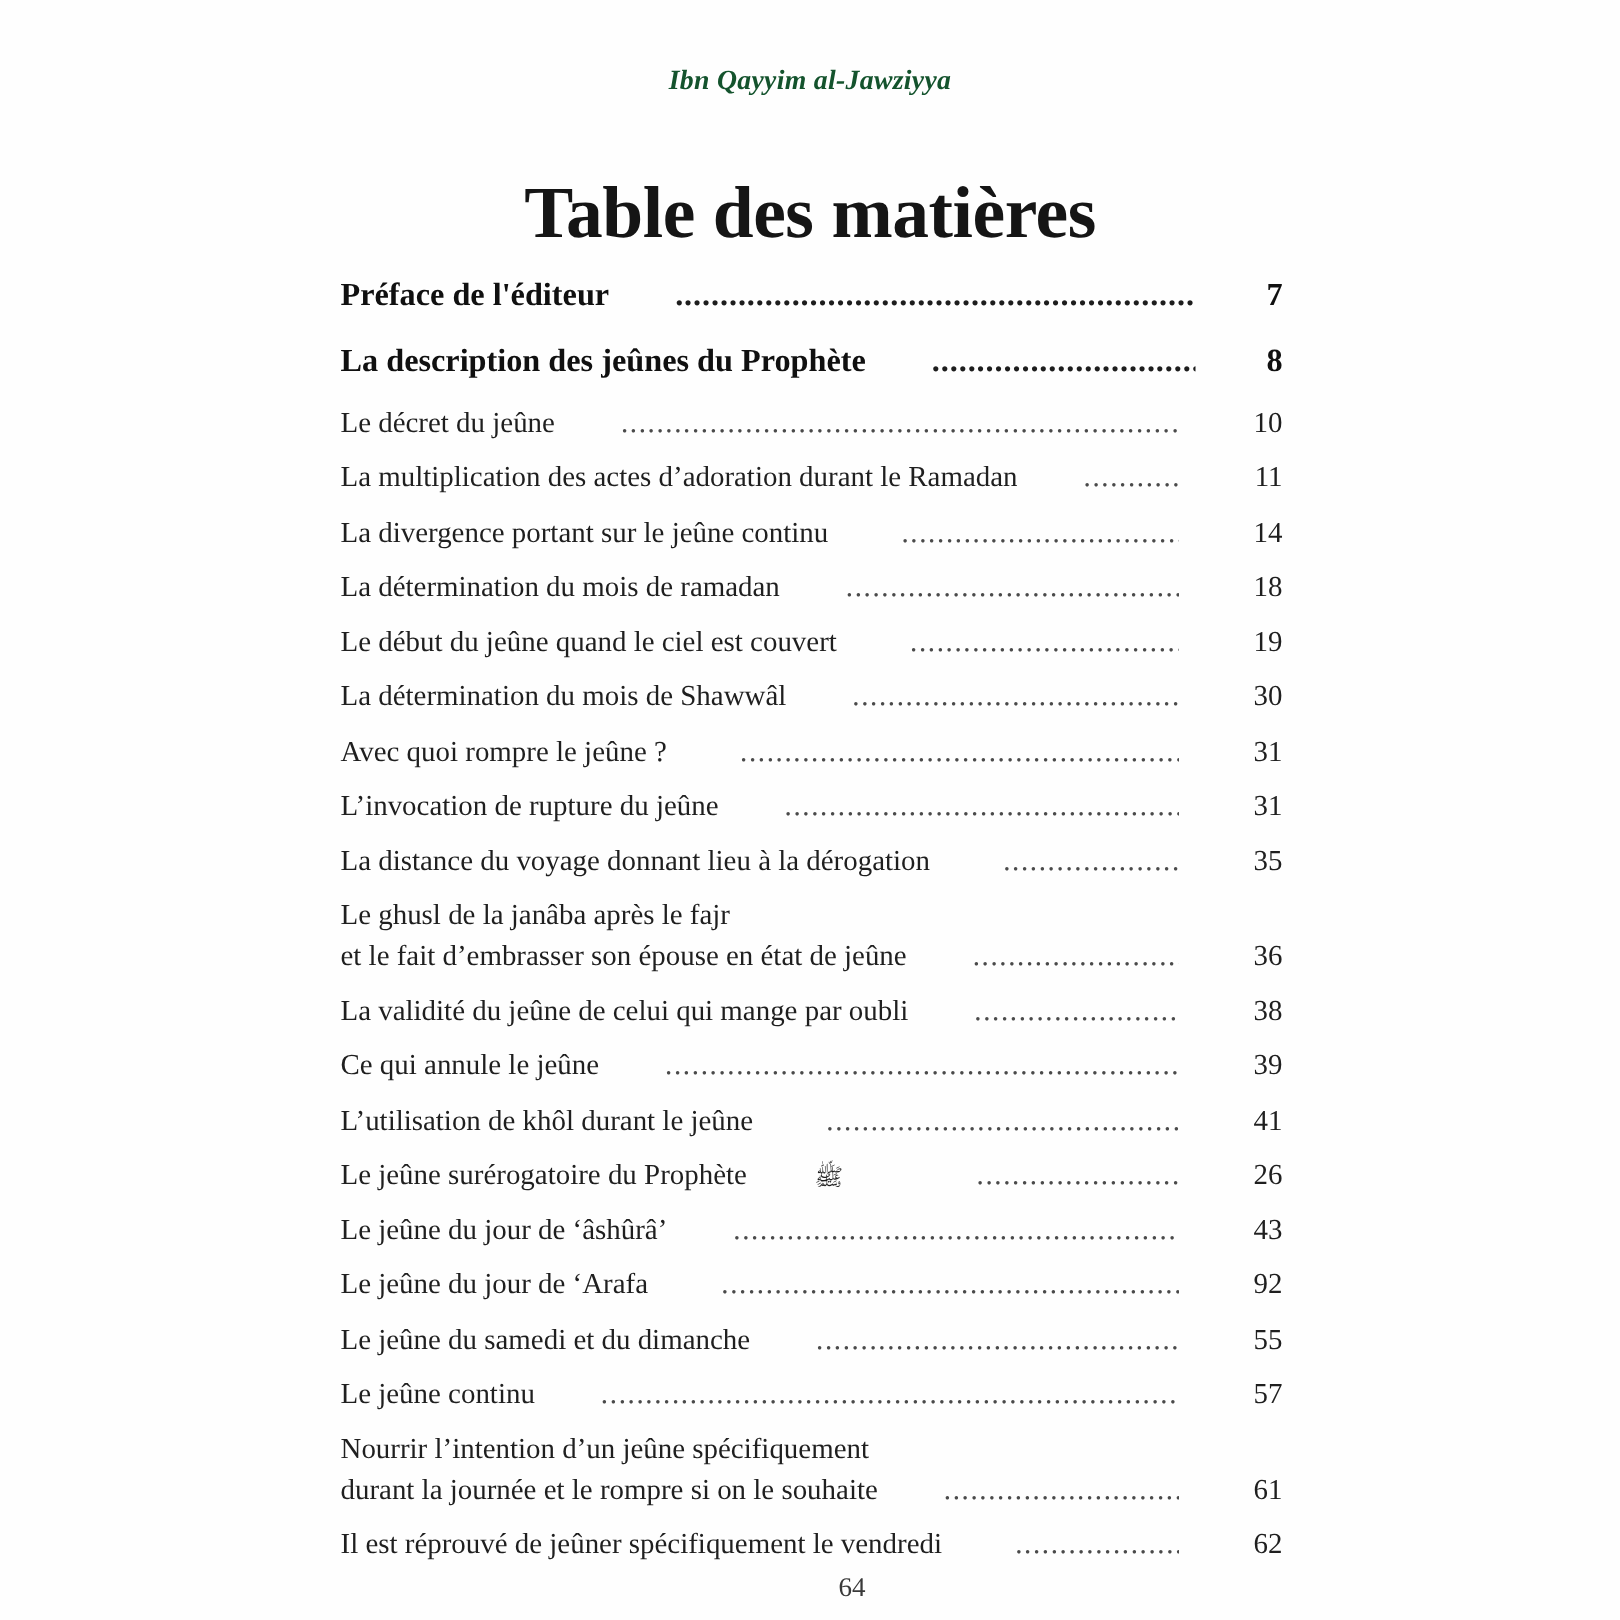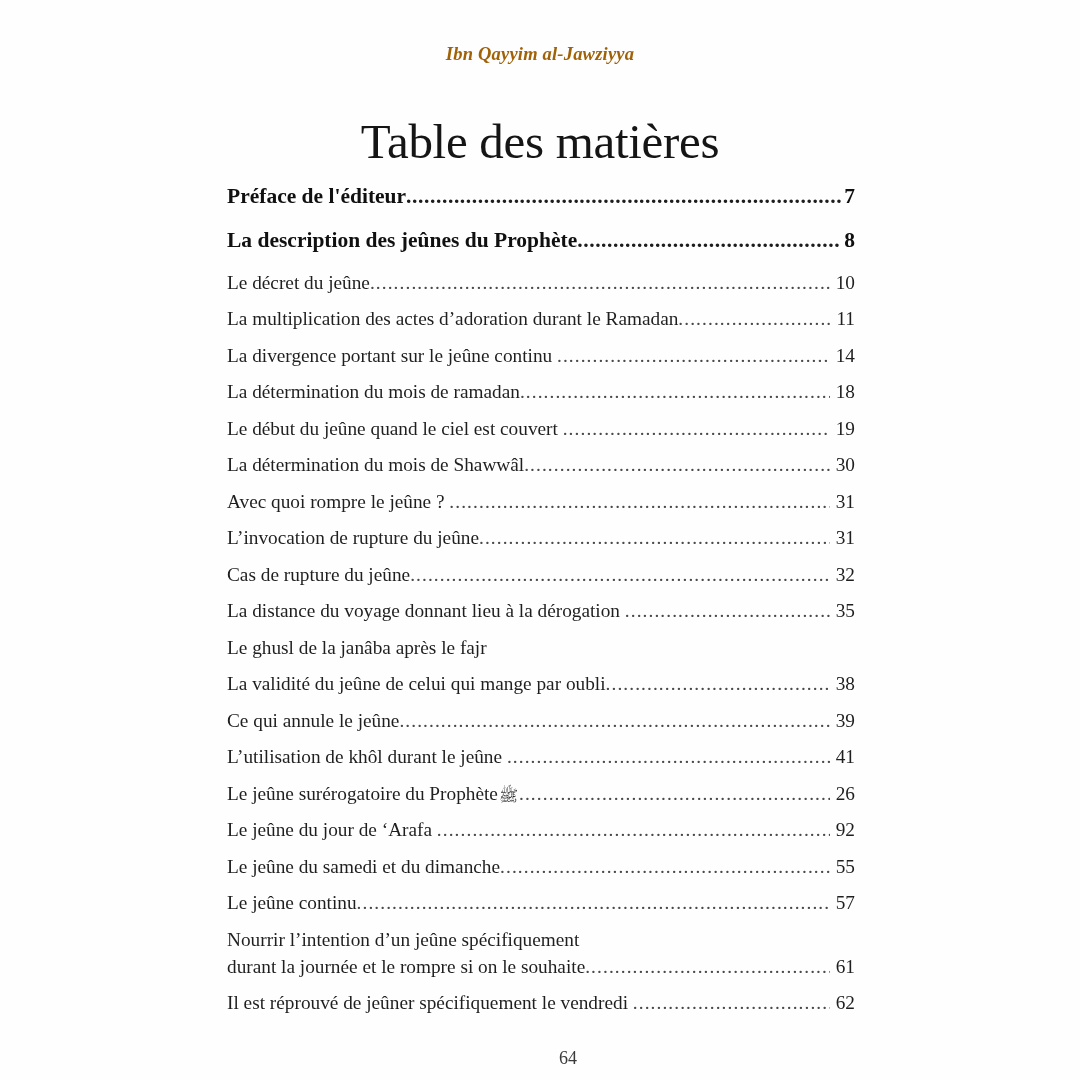--- a/index.html
+++ b/index.html
@@ -27,32 +27,32 @@
   .running-head {
     position: absolute;
     top: 44px;
     left: 0;
     width: 1080px;
     text-align: center;
     font-style: italic;
     font-weight: bold;
     font-size: 18.5px;
     letter-spacing: 0.2px;
-    color: #a16207;
+    color: #14532d;
   }
 
   
   .page-title {
     position: absolute;
     top: 80px;
     left: 0;
     width: 1080px;
     text-align: center;
     font-size: 49px;
-    font-weight: normal;
+    font-weight: bold;
     letter-spacing: -0.3px;
     color: #151515;
     line-height: 1.2;
   }
 
   
   .toc {
     position: absolute;
     top: 183px;
     left: 227px;
@@ -63,20 +63,21 @@
     display: block;
     text-decoration: none;
     color: inherit;
   }
 
   
   .row {
     display: flex;
     align-items: baseline;
     width: 100%;
+    gap: 44px;
   }
 
   .row .label {
     white-space: pre;
     flex: 0 0 auto;
   }
 
   .row .leader {
     flex: 1 1 auto;
     overflow: hidden;
@@ -219,34 +220,32 @@
       </div>
       <div class="toc-entry level-2">
         <div class="row">
           <span class="label">L’invocation de rupture du jeûne</span>
           <span class="leader"></span>
           <span class="num">31</span>
         </div>
       </div>
       <div class="toc-entry level-2">
         <div class="row">
-          <span class="label">Cas de rupture du jeûne</span>
-          <span class="leader"></span>
-          <span class="num">32</span>
-        </div>
-      </div>
-      <div class="toc-entry level-2">
-        <div class="row">
           <span class="label">La distance du voyage donnant lieu à la dérogation </span>
           <span class="leader"></span>
           <span class="num">35</span>
         </div>
       </div>
       <div class="toc-entry level-2">
         <span class="cont-line">Le ghusl de la janâba après le fajr</span>
+        <div class="row">
+          <span class="label">et le fait d’embrasser son épouse en état de jeûne</span>
+          <span class="leader"></span>
+          <span class="num">36</span>
+        </div>
       </div>
       <div class="toc-entry level-2">
         <div class="row">
           <span class="label">La validité du jeûne de celui qui mange par oubli</span>
           <span class="leader"></span>
           <span class="num">38</span>
         </div>
       </div>
       <div class="toc-entry level-2">
         <div class="row">
@@ -266,20 +265,27 @@
         <div class="row">
           <span class="label">Le jeûne surérogatoire du Prophète</span>
           <span class="sallam">ﷺ</span>
           <span> </span>
           <span class="leader"></span>
           <span class="num">26</span>
         </div>
       </div>
       <div class="toc-entry level-2">
         <div class="row">
+          <span class="label">Le jeûne du jour de ‘âshûrâ’</span>
+          <span class="leader"></span>
+          <span class="num">43</span>
+        </div>
+      </div>
+      <div class="toc-entry level-2">
+        <div class="row">
           <span class="label">Le jeûne du jour de ‘Arafa </span>
           <span class="leader"></span>
           <span class="num">92</span>
         </div>
       </div>
       <div class="toc-entry level-2">
         <div class="row">
           <span class="label">Le jeûne du samedi et du dimanche</span>
           <span class="leader"></span>
           <span class="num">55</span>

